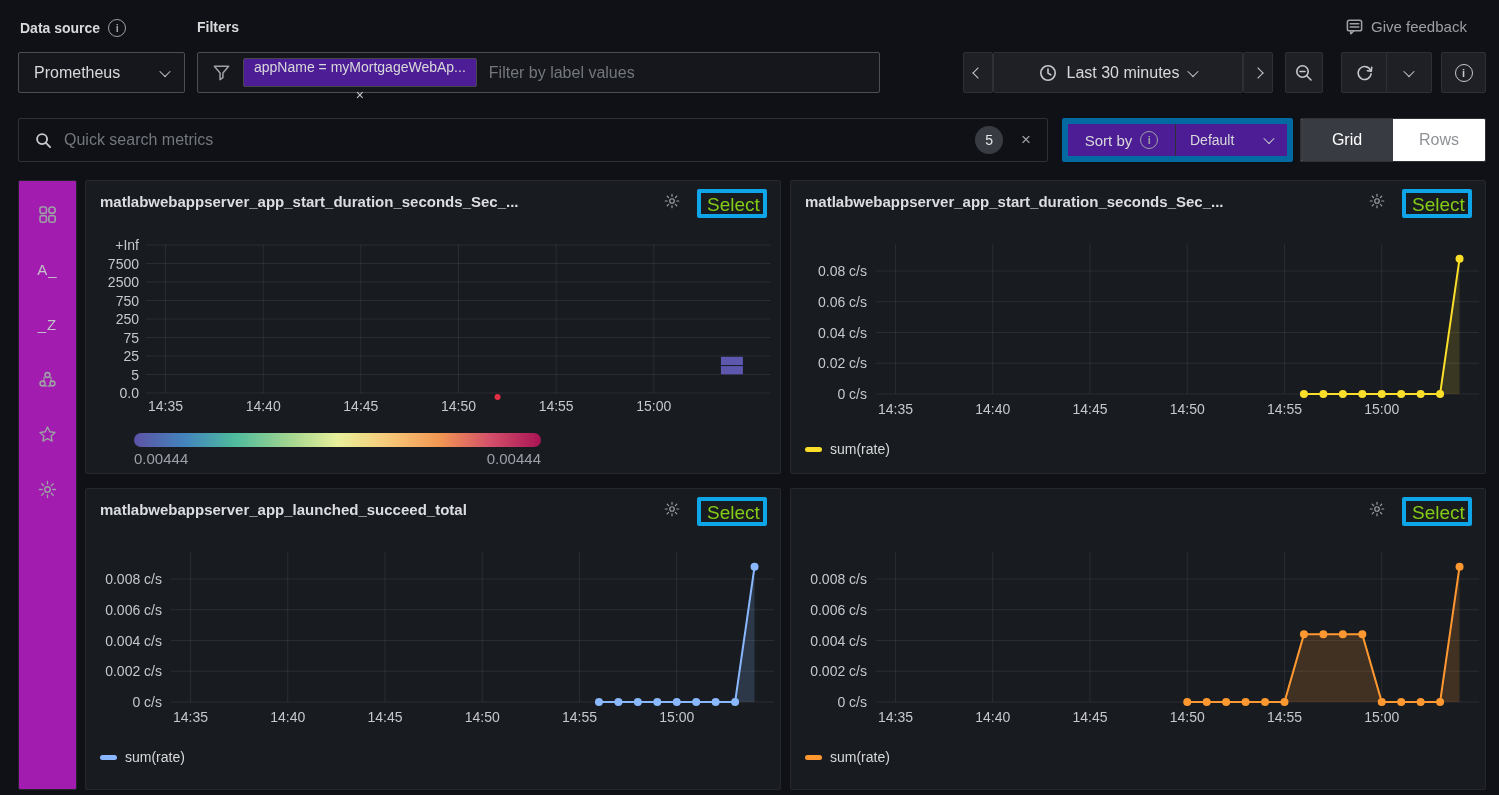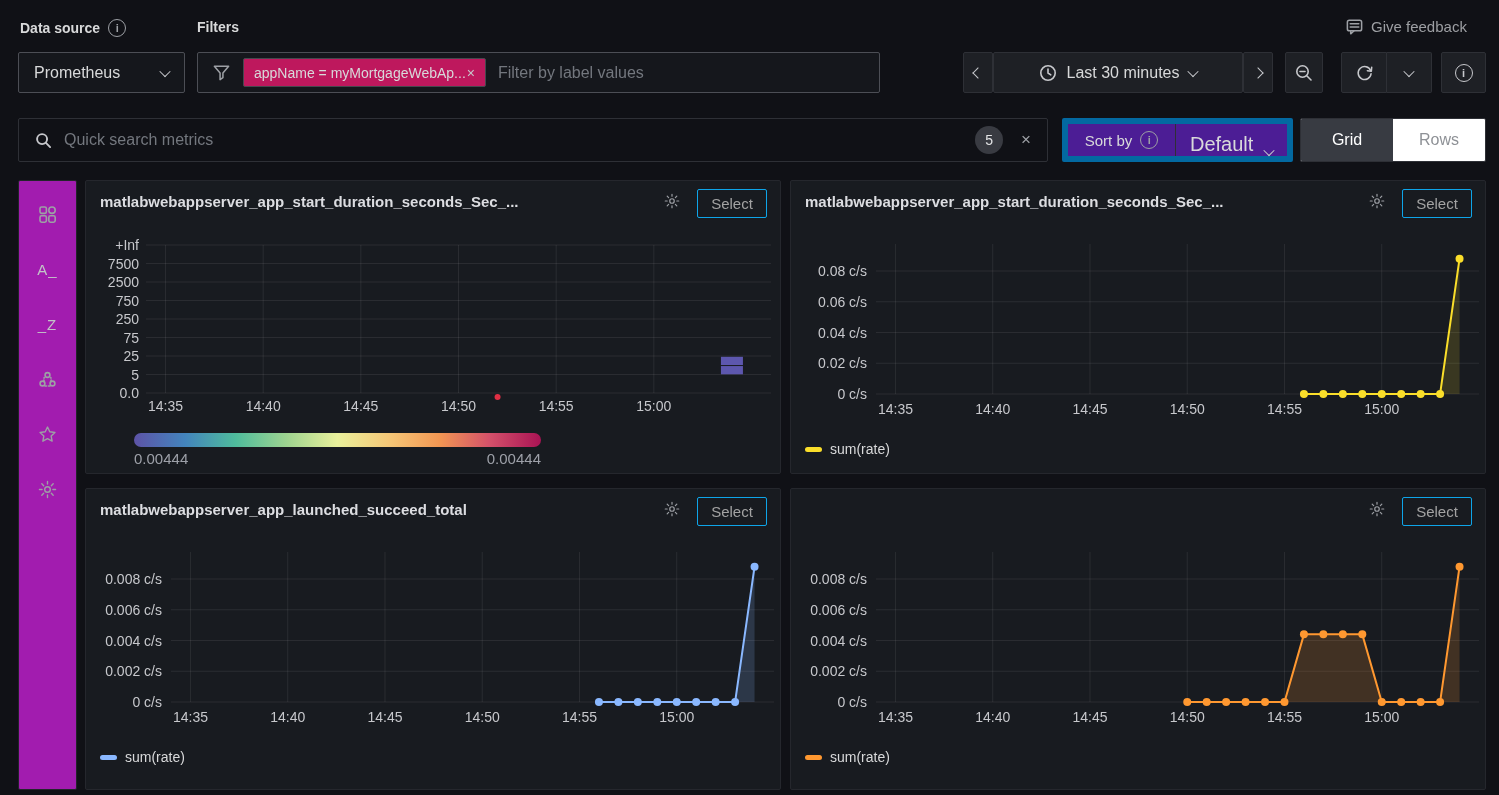--- a/index.html
+++ b/index.html
@@ -11,27 +11,27 @@
   }
   .abs{position:absolute;}
   .lbl{font-size:14px;font-weight:700;color:#d8d9da;display:flex;align-items:center;gap:8px;}
   .box{border:1px solid #4c4e55;border-radius:2px;background:#15171c;display:flex;align-items:center;}
   .btn{border:1px solid #2e3036;border-radius:2px;background:#1e2025;display:flex;align-items:center;justify-content:center;color:#c7c8cc;cursor:pointer;box-sizing:border-box;}
   .chev{display:inline-block;width:7px;height:7px;border-right:1.6px solid #c7c8cc;border-bottom:1.6px solid #c7c8cc;}
   .chev.down{transform:rotate(45deg) translate(-1px,-1px);}
   .chev.right{transform:rotate(-45deg);}
   .chev.left{transform:rotate(135deg);}
   .info-ic{width:16px;height:16px;border:1.5px solid #9da0a5;border-radius:50%;display:inline-flex;align-items:center;justify-content:center;font-size:11px;color:#9da0a5;font-weight:700;font-style:normal;flex:0 0 auto;}
-  .chip{background:#be185d;border:1px solid #46484e;border-radius:2px;height:27px;display:flex;align-items:center;gap:1px;padding:0 10px;font-size:14px;font-weight:500;color:#d8d9da;}
+  .chip{background:#4c1d95;border:1px solid #46484e;border-radius:2px;height:27px;display:flex;align-items:center;gap:12px;padding:0 10px;font-size:14px;font-weight:500;color:#d8d9da;flex-direction:column;}
   .chip .x{color:#c7c8cc;font-size:14px;cursor:pointer;}
   .ph{color:#73777e;font-size:16px;}
   .panel{position:absolute;background:#181b20;border:1px solid #25272d;border-radius:2px;box-sizing:border-box;}
   .panel-title{position:absolute;left:14px;top:12px;font-size:15px;font-weight:700;color:#dcdde1;max-width:480px;white-space:nowrap;overflow:hidden;}
   .gear-btn{position:absolute;right:97px;top:11px;width:20px;height:20px;color:#9da0a5;cursor:pointer;}
-  .select-btn{position:absolute;right:13px;top:8px;width:70px;height:29px;background:transparent;border:1px solid #0ea5e9;border-radius:2px;color:#a3a3a3;font-size:15px;font-family:inherit;cursor:pointer;}
+  .select-btn{position:absolute;right:13px;top:8px;width:70px;height:29px;background:transparent;border:4px solid #0ea5e9;border-radius:2px;color:#84cc16;font-size:19px;font-family:inherit;cursor:pointer;}
   .chart{position:absolute;left:0;top:0;}
   .tick{fill:#c7c8cc;font-size:14px;font-family:"Liberation Sans","DejaVu Sans",sans-serif;}
   .grid{stroke:rgba(255,255,255,0.08);stroke-width:1;}
   .legend-t{fill:#d8d9da;font-size:14px;font-family:"Liberation Sans","DejaVu Sans",sans-serif;}
   .gradlabel{fill:#9da0a8;font-size:15px;font-family:"Liberation Sans","DejaVu Sans",sans-serif;}
   .icon{stroke:#9da0a5;fill:none;stroke-width:1.6;stroke-linecap:round;stroke-linejoin:round;}
   .icon.light{stroke:#c7c8cc;}
   .sidebar{position:absolute;left:18px;top:180px;width:59px;height:610px;background:#a21caf;border:1px solid #22242a;border-radius:2px;box-sizing:border-box;display:flex;flex-direction:column;align-items:center;padding-top:22px;gap:33px;}
   .side-ic{width:22px;height:22px;display:flex;align-items:center;justify-content:center;color:#9da0a5;cursor:pointer;}
   .sort-glyph{font-size:15px;color:#c2c3c7;letter-spacing:1px;}
@@ -118,21 +118,21 @@
   <span class="ph" style="flex:1;">Quick search metrics</span>
   <span style="width:28px;height:28px;border-radius:50%;background:#393b42;display:flex;align-items:center;justify-content:center;font-size:14px;color:#e3e4e6;">5</span>
   <span style="color:#9da0a5;font-size:17px;cursor:pointer;padding-left:6px;">×</span>
 </div>
 
 <div class="abs" style="left:1062px;top:118px;width:231px;height:44px;border:6px solid #0369a1;border-radius:2px;display:flex;box-sizing:border-box;background:#4c1d95;">
   <div style="flex:0 0 107px;display:flex;align-items:center;justify-content:center;gap:8px;border-right:1px solid #2e3036;font-size:15px;">
     <span>Sort by</span>
     <span class="info-ic">i</span>
   </div>
-  <div style="flex:1;display:flex;align-items:flex-end;justify-content:space-between;padding:0 14px;cursor:pointer;font-size:20px;">
+  <div style="flex:1;display:flex;align-items:center;justify-content:space-between;padding:0 14px;cursor:pointer;font-size:14px;">
     <span>Default</span>
     <span class="chev down"></span>
   </div>
 </div>
 
 <div class="seg">
   <div class="on">Grid</div>
   <div class="off">Rows</div>
 </div>
 

